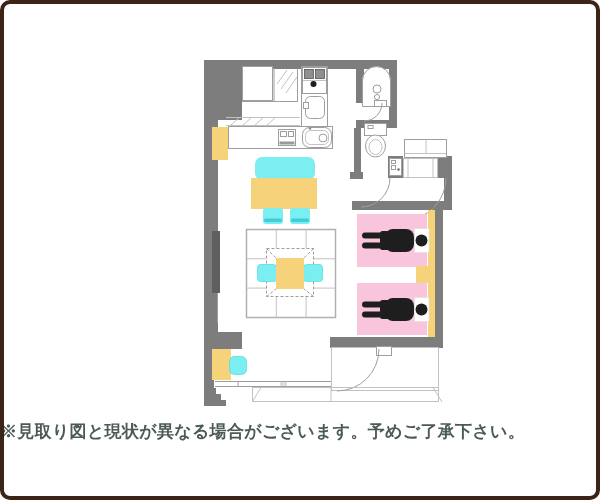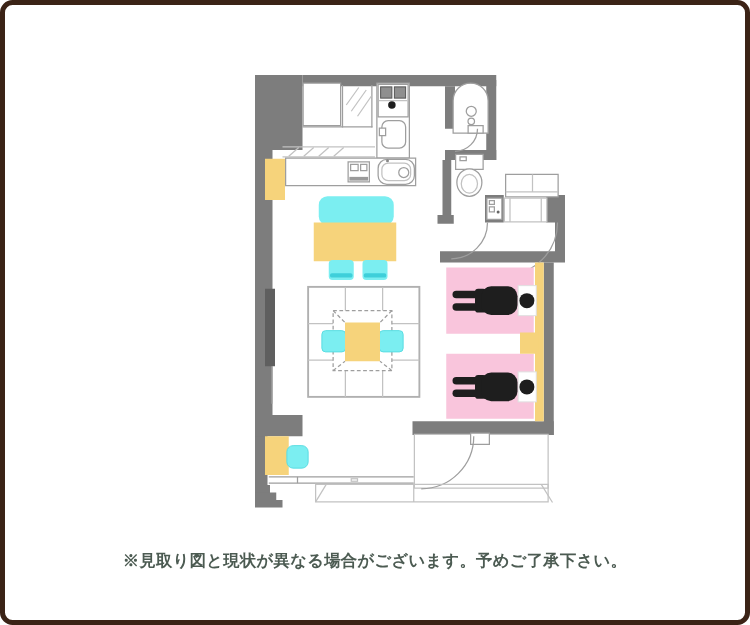--- a/index.html
+++ b/index.html
@@ -1,21 +1,21 @@
 <!DOCTYPE html>
 <html style="--background: #ffffff; --frame-border: #3b2316; --wall: #7d7d7d; --wall-dark: #5f5f5f; --line: #9e9e9e; --line-light: #c2c2c2; --furniture-yellow: #f6d37b; --furniture-cyan: #7beef1; --cyan-dark: #3ecfda; --bed-pink: #f9c5dc; --figure-black: #1e1e1e; --text: #4c5b52;"><head>
 <meta charset="utf-8">
 <style>
   html,body{margin:0;padding:0;background:#fff}
   .stage{position:relative;width:600px;height:500px;background:var(--background,#ffffff);overflow:hidden;
          font-family:"Liberation Serif","DejaVu Serif",serif}
   .frame{position:absolute;inset:0;border:4px solid var(--frame-border,#3b2316);border-radius:10px;pointer-events:none}
   .plan-svg{position:absolute;left:0;top:0}
-  .disclaimer{position:absolute;left:0;top:440px;width:100%;text-align:center;
-              font-size:13px;font-weight:600;letter-spacing:.3px;color:var(--text,#4c5b52)}
+  .disclaimer{position:absolute;left:0;top:420px;width:100%;text-align:left;
+              font-size:17px;font-weight:600;letter-spacing:.3px;color:var(--text,#4c5b52)}
   
   .wall{fill:var(--wall,#7d7d7d)}
   .walld{fill:var(--wall-dark,#5f5f5f)}
   .fx{fill:#ffffff;stroke:var(--line,#9e9e9e);stroke-width:1}
   .fxl{fill:#ffffff;stroke:var(--line-light,#c4c4c4);stroke-width:1}
   .ln{fill:none;stroke:var(--line,#9e9e9e);stroke-width:1}
   .lnl{fill:none;stroke:var(--line-light,#c4c4c4);stroke-width:1}
   .yel{fill:var(--furniture-yellow,#f6d37b)}
   .cyn{fill:var(--furniture-cyan,#7beef1)}
   .cynd{fill:var(--cyan-dark,#3ecfda)}

